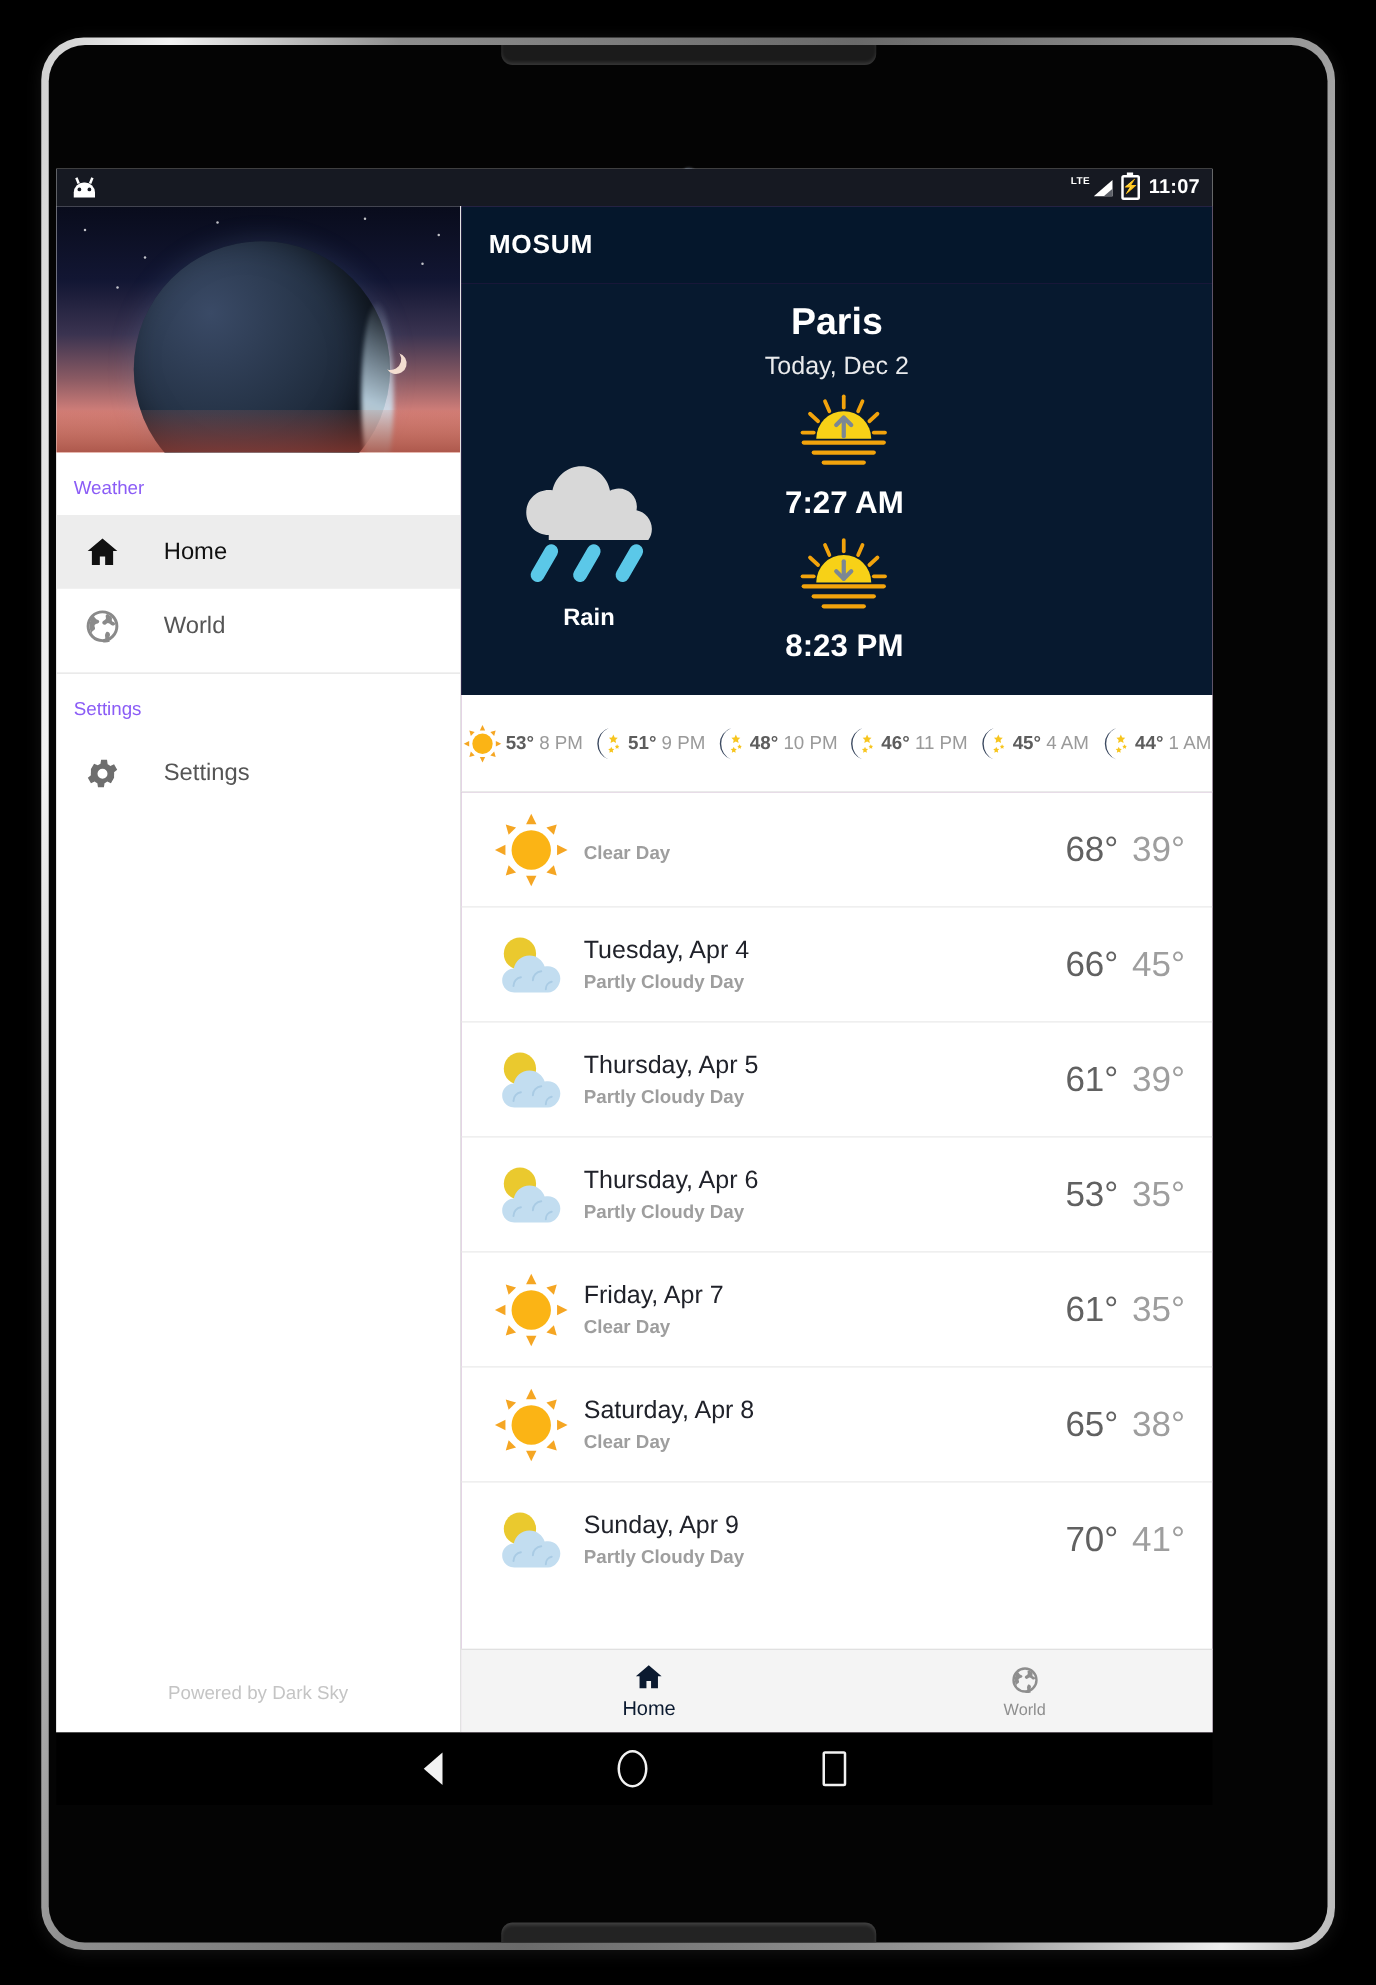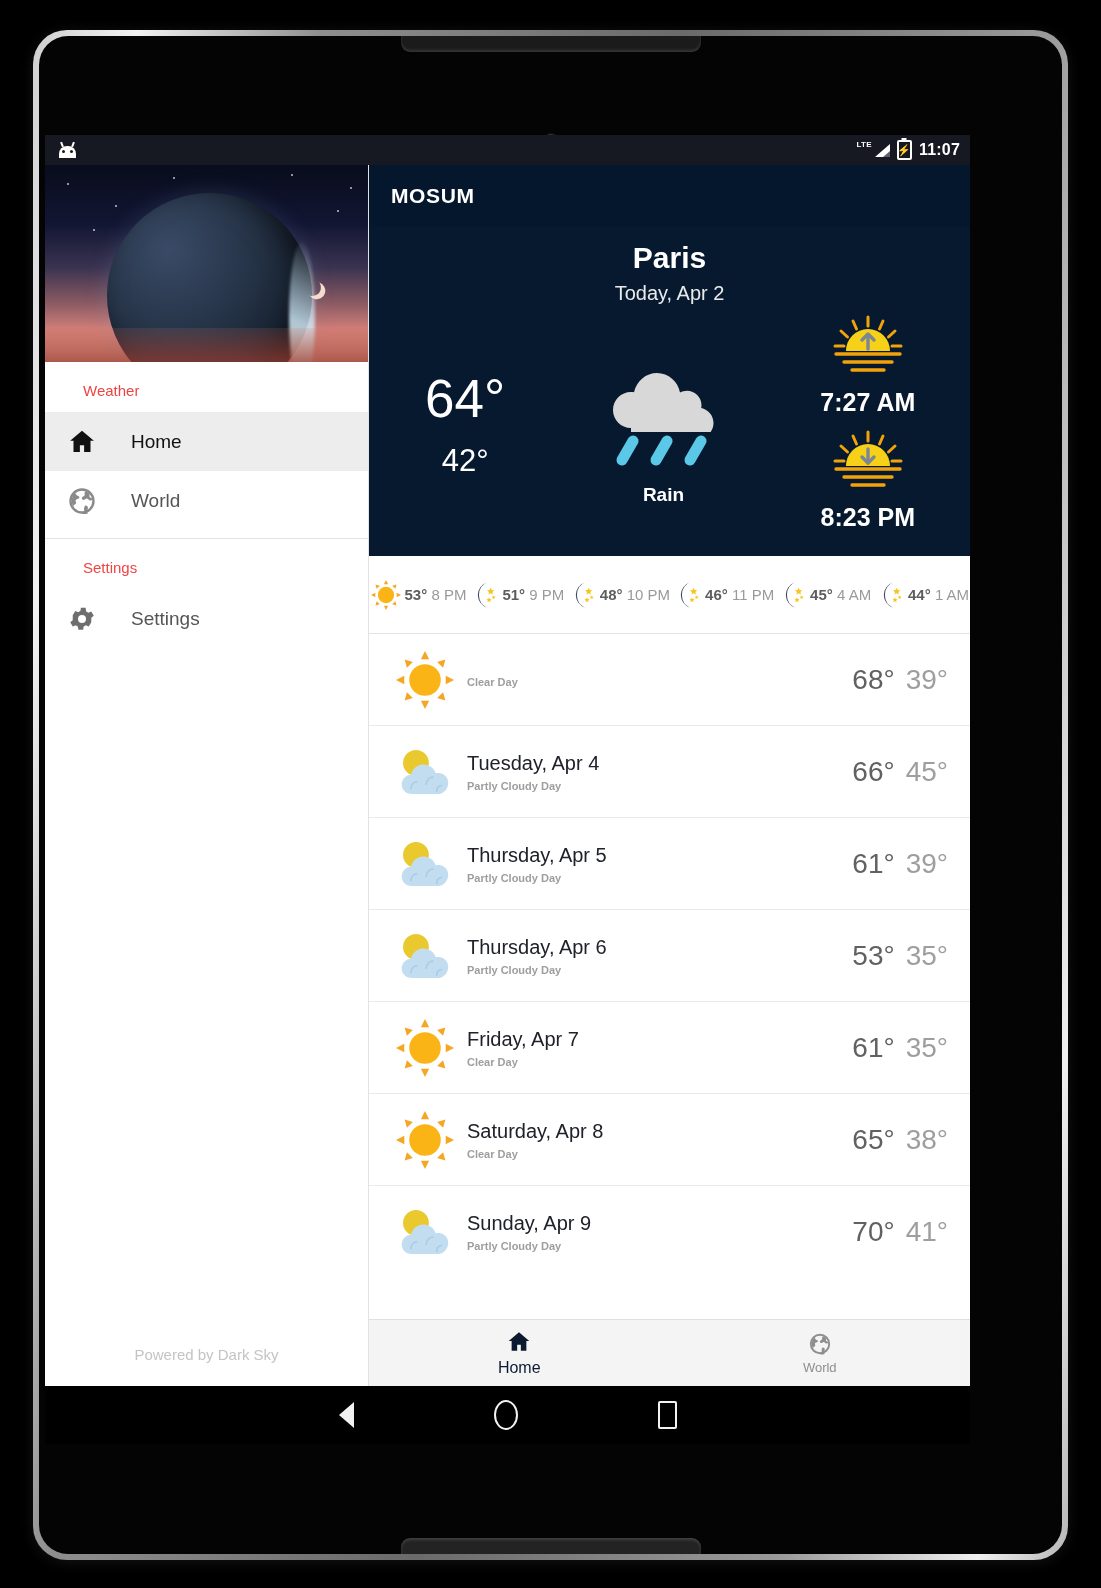--- a/index.html
+++ b/index.html
@@ -85,21 +85,21 @@
     box-shadow:inset -14px -10px 30px rgba(0,0,0,.6), 0 0 22px rgba(120,160,210,.18);}
   .dh-planet:after{content:"";position:absolute;right:-3px;top:24%;width:26px;height:72%;
     border-radius:50%;
     background:linear-gradient(200deg,rgba(205,230,245,.0) 0%,rgba(205,230,245,.85) 55%,rgba(255,220,190,.9) 100%);
     filter:blur(1.6px);}
   .dh-moon{position:absolute;right:47px;top:114px;width:17px;height:17px;border-radius:50%;
     background:transparent;box-shadow:5px 2px 0 0 #f3ddd0;transform:rotate(15deg);}
   .dh-ground{position:absolute;left:0;right:0;bottom:0;height:34px;
     background:linear-gradient(180deg,rgba(210,118,98,.15),rgba(150,62,52,.75));}
 
-  .drawer-section{color:#ef4444;font-size:15px;padding:20px 22px 13px 38px;}
+  .drawer-section{color:#8b5cf6;font-size:15px;padding:20px 22px 13px 14px;}
   .drawer-item{display:flex;align-items:center;height:59px;padding-left:22px;cursor:pointer;}
   .drawer-item.active{background:#ededed;}
   .drawer-ico{width:34px;display:flex;align-items:center;justify-content:flex-start;}
   .drawer-label{font-size:19px;color:#555;margin-left:30px;}
   .drawer-item.active .drawer-label{color:#111;}
   .drawer-divider{height:1px;background:#e3e3e3;margin:8px 0 0 0;}
   .drawer-footer{margin-top:auto;text-align:center;color:#c4c4c4;font-size:15px;padding-bottom:23px;}
 
   
   #main{flex:1;display:flex;flex-direction:column;background:#701a75;position:relative;justify-content:center;}
@@ -125,21 +125,21 @@
   .hour-lbl b{color:#5d5d5d;font-weight:bold;}
 
   
   .daily{flex:1;overflow:hidden;background:#fff;}
   .day{display:flex;align-items:center;height:91px;padding:0 22px 0 20px;
     border-bottom:1px solid #eaeaea;}
   .day:last-child{border-bottom:none;}
   .day-ico{width:72px;display:flex;align-items:center;justify-content:center;}
   .day-text{flex:1;margin-left:6px;}
   .day-name{font-size:20px;color:#20222a;}
-  .day-cond{font-size:11px;color:#9e9e9e;font-weight:bold;margin-top:5px;}
+  .day-cond{font-size:15px;color:#9e9e9e;font-weight:bold;margin-top:5px;}
   .day-temps{display:flex;align-items:baseline;gap:11px;}
   .day-hi{font-size:28px;color:#616161;}
   .day-lo{font-size:28px;color:#9e9e9e;}
 
   
   .bottomnav{position:absolute;left:0;right:0;bottom:0;height:66px;background:#f4f4f4;
     border-top:1px solid #e0e0e0;display:flex;}
   .bn-item{flex:1;display:flex;flex-direction:column;align-items:center;justify-content:center;gap:4px;cursor:pointer;}
   .bn-label{font-size:16px;color:#0b1a30;}
   .bn-item.inactive .bn-label{font-size:13px;color:#8e8e8e;}
@@ -245,27 +245,23 @@
     </div>
 
     <div id="main">
 
       <div class="appbar">
         <span class="appbar-title">MOSUM</span>
       </div>
 
       <div class="current">
         <div class="cur-city">Paris</div>
-        <div class="cur-date">Today, Apr 2</div>
+        <div class="cur-date">Today, Dec 2</div>
 
         <div class="cur-row">
-          <div class="cur-temps">
-            <div class="cur-hi">64°</div>
-            <div class="cur-lo">42°</div>
-          </div>
 
           <div class="cur-mid">
             <span>
               <svg width="152" height="122" viewBox="0 0 152 122">
                 <path fill="#d8d8d8" d="M44 82c-10 0-18-8-18-18s8-18 18-18c1 0 2 0 3 .2C49.5 35 59 27 70 27c11.5 0 21 8.5 23 19.6 2-1.2 4.4-1.9 7-1.9 8 0 14.5 6.5 14.5 14.5 0 1-.1 2-.3 2.9 7 1.4 12.3 7.6 12.3 15 0 3.3-1 6.3-2.8 8.8H44z"></path>
                 <g stroke="#5bc8e8" stroke-width="11" stroke-linecap="round">
                   <line x1="46" y1="95" x2="35" y2="114"></line>
                   <line x1="80" y1="95" x2="69" y2="114"></line>
                   <line x1="114" y1="95" x2="103" y2="114"></line>
                 </g>

